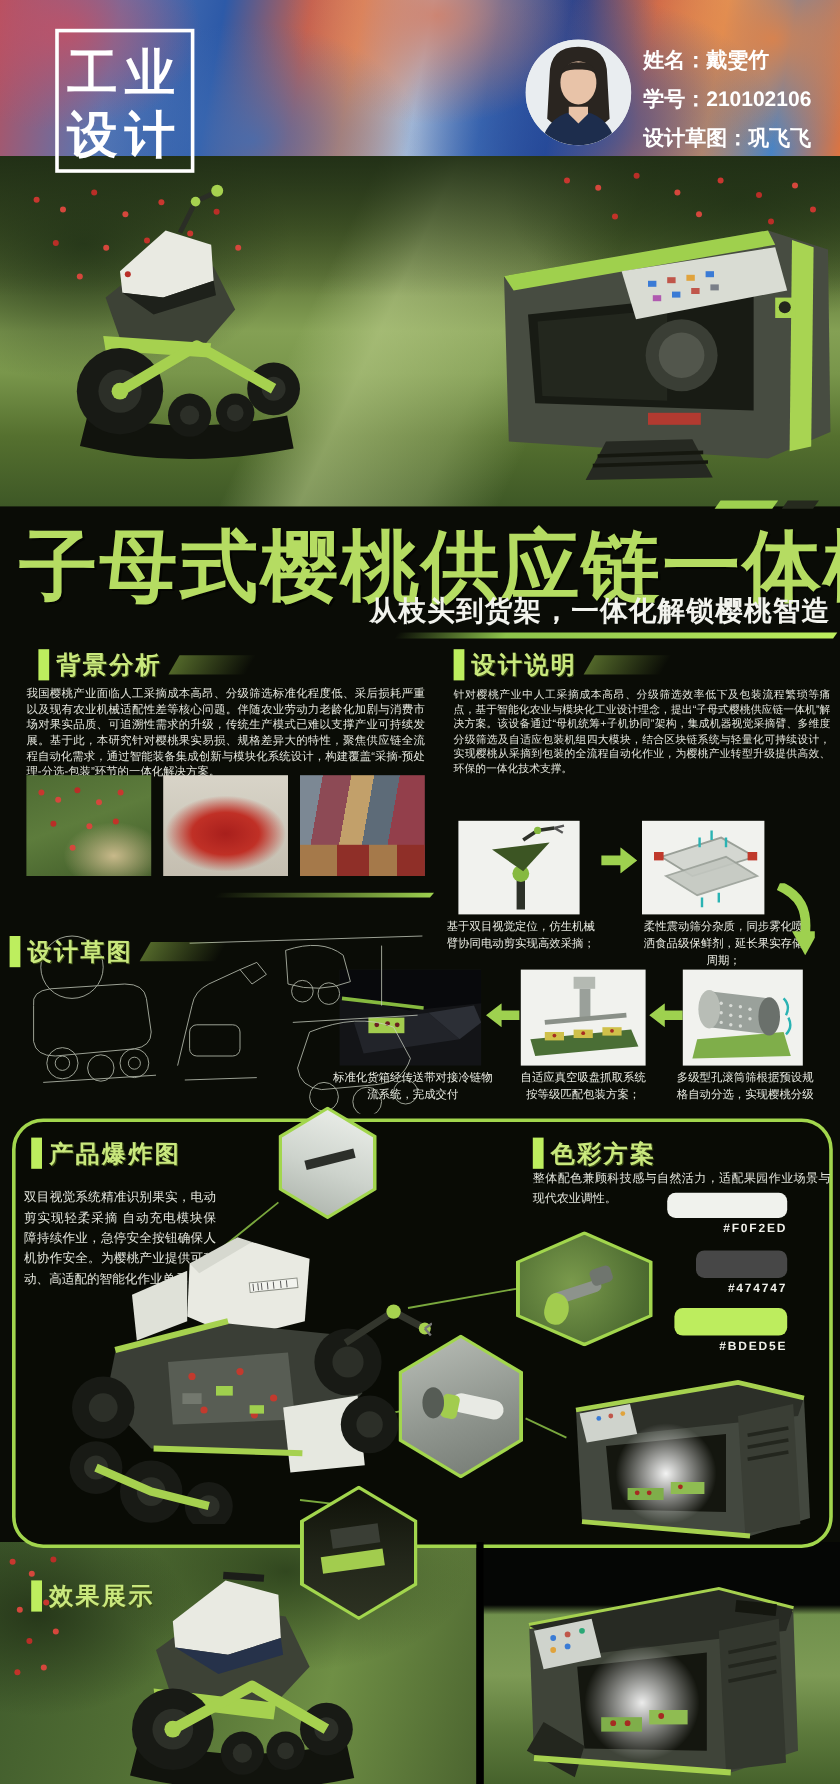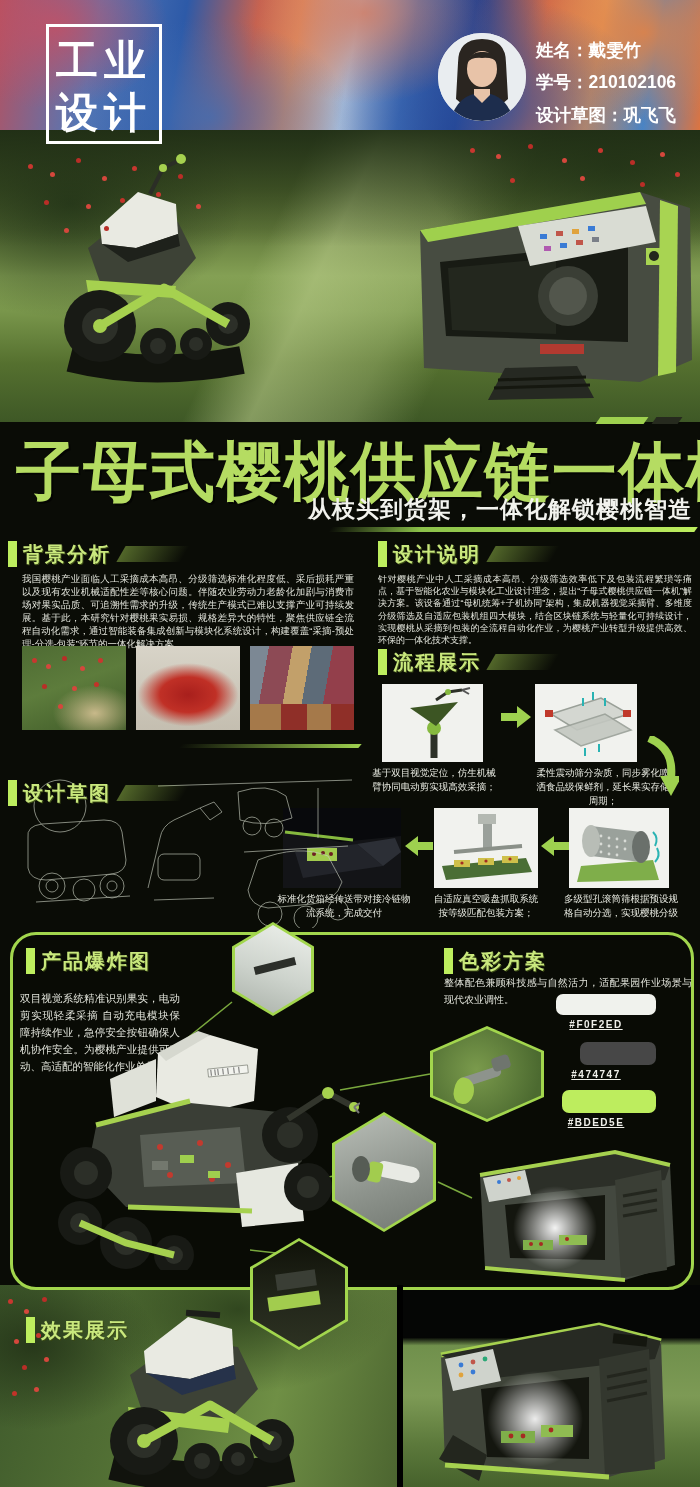--- a/index.html
+++ b/index.html
@@ -66,21 +66,21 @@
   
   .card{overflow:hidden;}
   .card-light{background:#f1f2ee;}
   .card-dark{background:#131417;}
   
   .exp-frame{left:10px;top:932px;width:678px;height:352px;border:3px solid #a2d64d;border-radius:26px;
     background:#090b05;z-index:2;}
   .exp-para{left:20px;top:990px;width:160px;font-size:10.5px;line-height:1.62;z-index:6;}
   .colors-para{left:444px;top:974px;width:248px;font-size:10px;line-height:1.7;z-index:6;}
   .swatch{border-radius:7px;z-index:6;}
-  .sw-label{color:#f0f0ea;font-weight:700;font-size:10px;letter-spacing:1.5px;text-align:center;z-index:6;text-decoration:underline;}
+  .sw-label{color:#f0f0ea;font-weight:700;font-size:10px;letter-spacing:1.5px;text-align:right;z-index:6;}
   .hex-wrap{position:absolute;z-index:7;}
   .hex{clip-path:polygon(50% 0,100% 26%,100% 74%,50% 100%,0 74%,0 26%);}
   .hex-outer{position:absolute;left:0;top:0;right:0;bottom:0;background:#a2d64d;}
   .hex-inner{position:absolute;left:3px;top:3px;right:3px;bottom:3px;}
   
   .scene-l{left:0;top:1285px;width:397px;height:202px;overflow:hidden;
     background:
       radial-gradient(180px 120px at 8% 30%, #27381a 0%, rgba(39,56,26,0) 70%),
       radial-gradient(220px 120px at 60% 12%, #31471f 0%, rgba(49,71,31,0) 70%),
       linear-gradient(105deg,#3f5a2c 0%,#567436 42%,#6f8f45 68%,#4c6530 100%);}
@@ -165,21 +165,21 @@
       </g>
     </svg>
   </div>
 
   <div class="abs deco-g"></div>
   <div class="abs deco-d"></div>
   <div class="abs main-title">子母式樱桃供应链一体机</div>
   <div class="abs tagline">从枝头到货架，一体化解锁樱桃智造</div>
   <div class="abs tag-underline"></div>
 
-  <div class="badge" style="left:8px;top:541px;">
+  <div class="badge" style="left:32px;top:541px;">
     <span class="bar"></span>
     <span class="txt">背景分析</span>
     <span class="fade"></span>
   </div>
   <div class="abs para" style="left:22px;top:573px;width:332px;font-size:9.5px;line-height:1.36;">我国樱桃产业面临人工采摘成本高昂、分级筛选标准化程度低、采后损耗严重以及现有农业机械适配性差等核心问题。伴随农业劳动力老龄化加剧与消费市场对果实品质、可追溯性需求的升级，传统生产模式已难以支撑产业可持续发展。基于此，本研究针对樱桃果实易损、规格差异大的特性，聚焦供应链全流程自动化需求，通过智能装备集成创新与模块化系统设计，构建覆盖“采摘-预处理-分选-包装”环节的一体化解决方案。</div>
 
   <div class="abs photo photo1" style="left:22px;">
     <span class="dots pd" style="box-shadow:14px 6px 0 #d5473c,30px -2px 0 #b92e27,48px 8px 0 #d5473c,66px 0 0 #c8372f,10px 26px 0 #b92e27,40px 28px 0 #d5473c,62px 24px 0 #c23329,26px 46px 0 #d5473c;"></span>
   </div>
   <div class="abs photo photo2" style="left:136px;"></div>
@@ -187,25 +187,20 @@
     <span class="crates"></span>
   </div>
 
   <div class="badge" style="left:378px;top:541px;">
     <span class="bar"></span>
     <span class="txt">设计说明</span>
     <span class="fade"></span>
   </div>
   <div class="abs para" style="left:378px;top:573px;width:314px;font-size:9px;line-height:1.36;">针对樱桃产业中人工采摘成本高昂、分级筛选效率低下及包装流程繁琐等痛点，基于智能化农业与模块化工业设计理念，提出“子母式樱桃供应链一体机”解决方案。该设备通过“母机统筹+子机协同”架构，集成机器视觉采摘臂、多维度分级筛选及自适应包装机组四大模块，结合区块链系统与轻量化可持续设计，实现樱桃从采摘到包装的全流程自动化作业，为樱桃产业转型升级提供高效、环保的一体化技术支撑。</div>
 
-  <div class="badge" style="left:378px;top:649px;">
-    <span class="bar"></span>
-    <span class="txt">流程展示</span>
-    <span class="fade"></span>
-  </div>
 
   <div class="abs card card-light" style="left:382px;top:684px;width:101px;height:78px;">
     <svg width="101" height="78" viewBox="0 0 101 78">
       <path d="M52,74 L52,40" stroke="#2d3128" stroke-width="7"></path>
       <circle cx="52" cy="44" r="7" fill="#86b93f"></circle>
       <polygon points="28,24 76,18 54,42" fill="#3c5523"></polygon>
       <path d="M54,16 L66,8 L80,6" stroke="#2d3128" stroke-width="3" fill="none"></path>
       <circle cx="66" cy="8" r="3" fill="#86b93f"></circle>
       <path d="M80,6 l8,-2 M80,6 l7,4" stroke="#555" stroke-width="2"></path>
     </svg>

